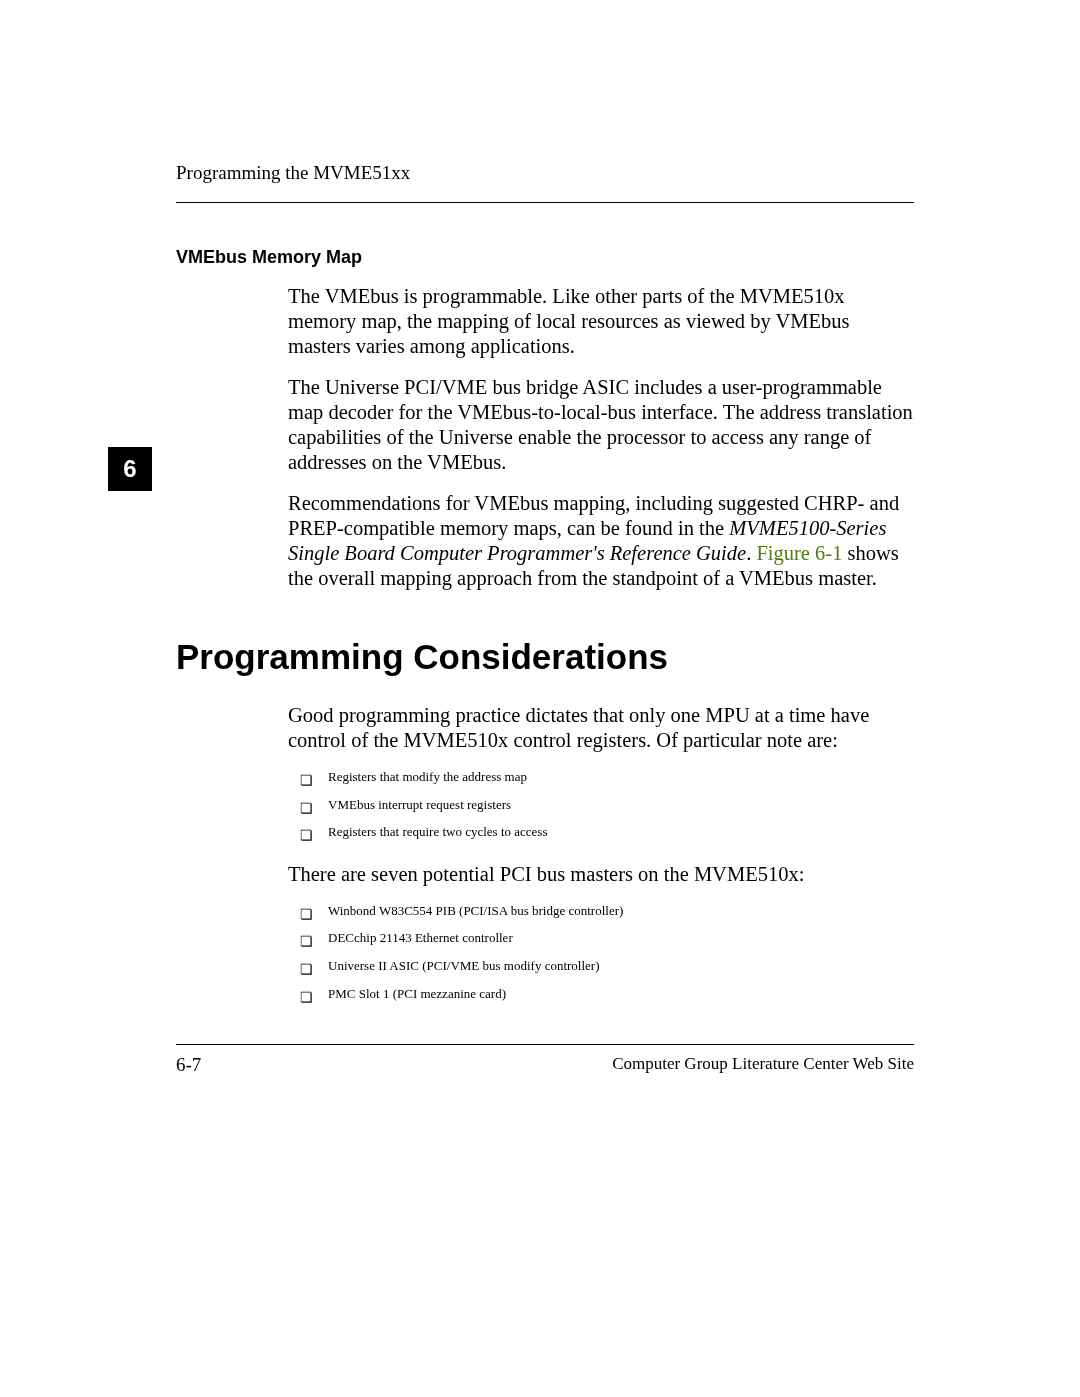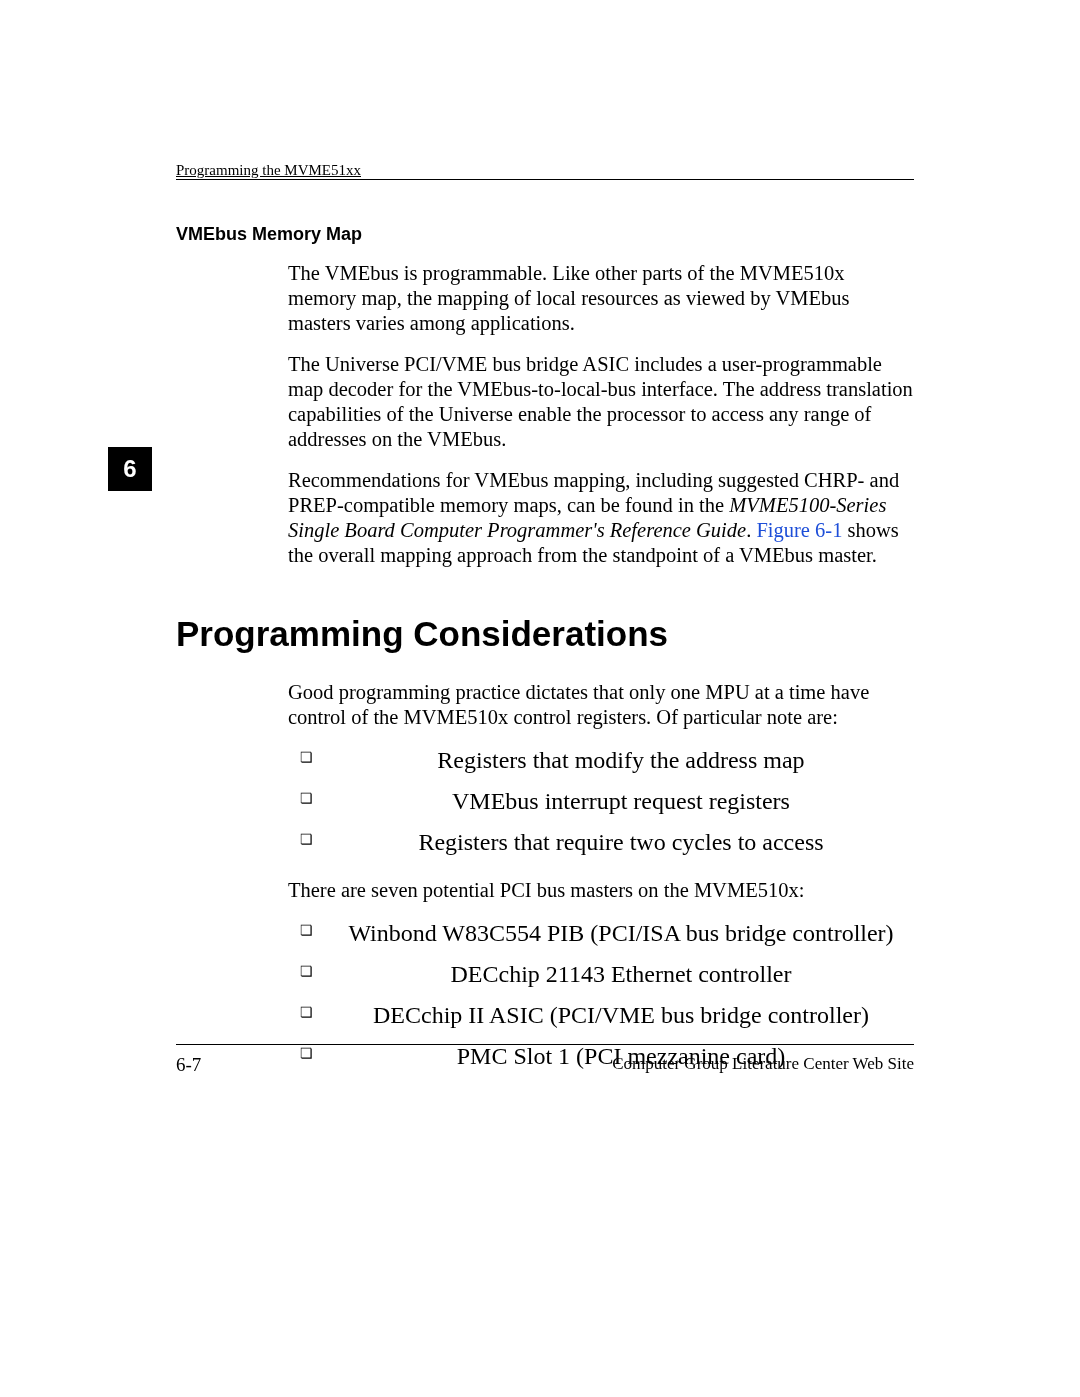--- a/index.html
+++ b/index.html
@@ -9,25 +9,24 @@
     color: #000;
     position: relative;
   }
   .page {
     position: absolute;
     left: 176px;
     top: 162px;
     width: 738px;
   }
   .running-header {
-    font-size: 15px;
-    padding-bottom: 0;
+    font-size: 19px;
+    padding-bottom: 18px;
     border-bottom: 1.5px solid #000;
     margin-bottom: 44px;
-    text-decoration: underline;
   }
   .h2 {
     font-family: Arial, Helvetica, sans-serif;
     font-weight: bold;
     font-size: 18px;
     margin-bottom: 16px;
   }
   .h1 {
     font-family: Arial, Helvetica, sans-serif;
     font-weight: bold;
@@ -37,34 +36,33 @@
   }
   .h2 + .body, .h2 + .body ~ .body { margin-left: 112px; }
   .h1 + .body, .h1 + .body ~ .body,
   .h1 ~ ul.bullets, .h1 ~ .h2 ~ .body, .h1 ~ .h2 ~ ul.bullets { margin-left: 112px; }
   .body {
     font-size: 20.5px;
     line-height: 1.22;
     margin-bottom: 16px;
   }
   .italic { font-style: italic; }
-  .link { color: #1d4ed8; }
+  .link { color: #4d7c0f; }
   ul.bullets {
     list-style: none;
     margin-left: 112px;
     margin-top: 4px;
     margin-bottom: 22px;
   }
   ul.bullets li {
-    font-size: 24px;
+    font-size: 13px;
     line-height: 1.2;
     margin-bottom: 12px;
     padding-left: 40px;
     position: relative;
-    text-align: center;
   }
   ul.bullets li::before {
     content: "❏";
     position: absolute;
     left: 12px;
     top: 0;
     font-size: 14px;
     line-height: 24px;
   }
   .chapter-tab {
@@ -127,21 +125,21 @@
   <ul class="bullets">
     <li>Registers that modify the address map</li>
     <li>VMEbus interrupt request registers</li>
     <li>Registers that require two cycles to access</li>
   </ul>
 
   <p class="body">There are seven potential PCI bus masters on the MVME510x:</p>
   <ul class="bullets">
     <li>Winbond W83C554 PIB (PCI/ISA bus bridge controller)</li>
     <li>DECchip 21143 Ethernet controller</li>
-    <li>DECchip II ASIC (PCI/VME bus bridge controller)</li>
+    <li>Universe II ASIC (PCI/VME bus modify controller)</li>
     <li>PMC Slot 1 (PCI mezzanine card)</li>
   </ul>
 
 </div>
 
 <div class="footer-rule"></div>
 <div class="page-num">6-7</div>
 <div class="footer-text">Computer Group Literature Center Web Site</div>
 
 </body></html>

